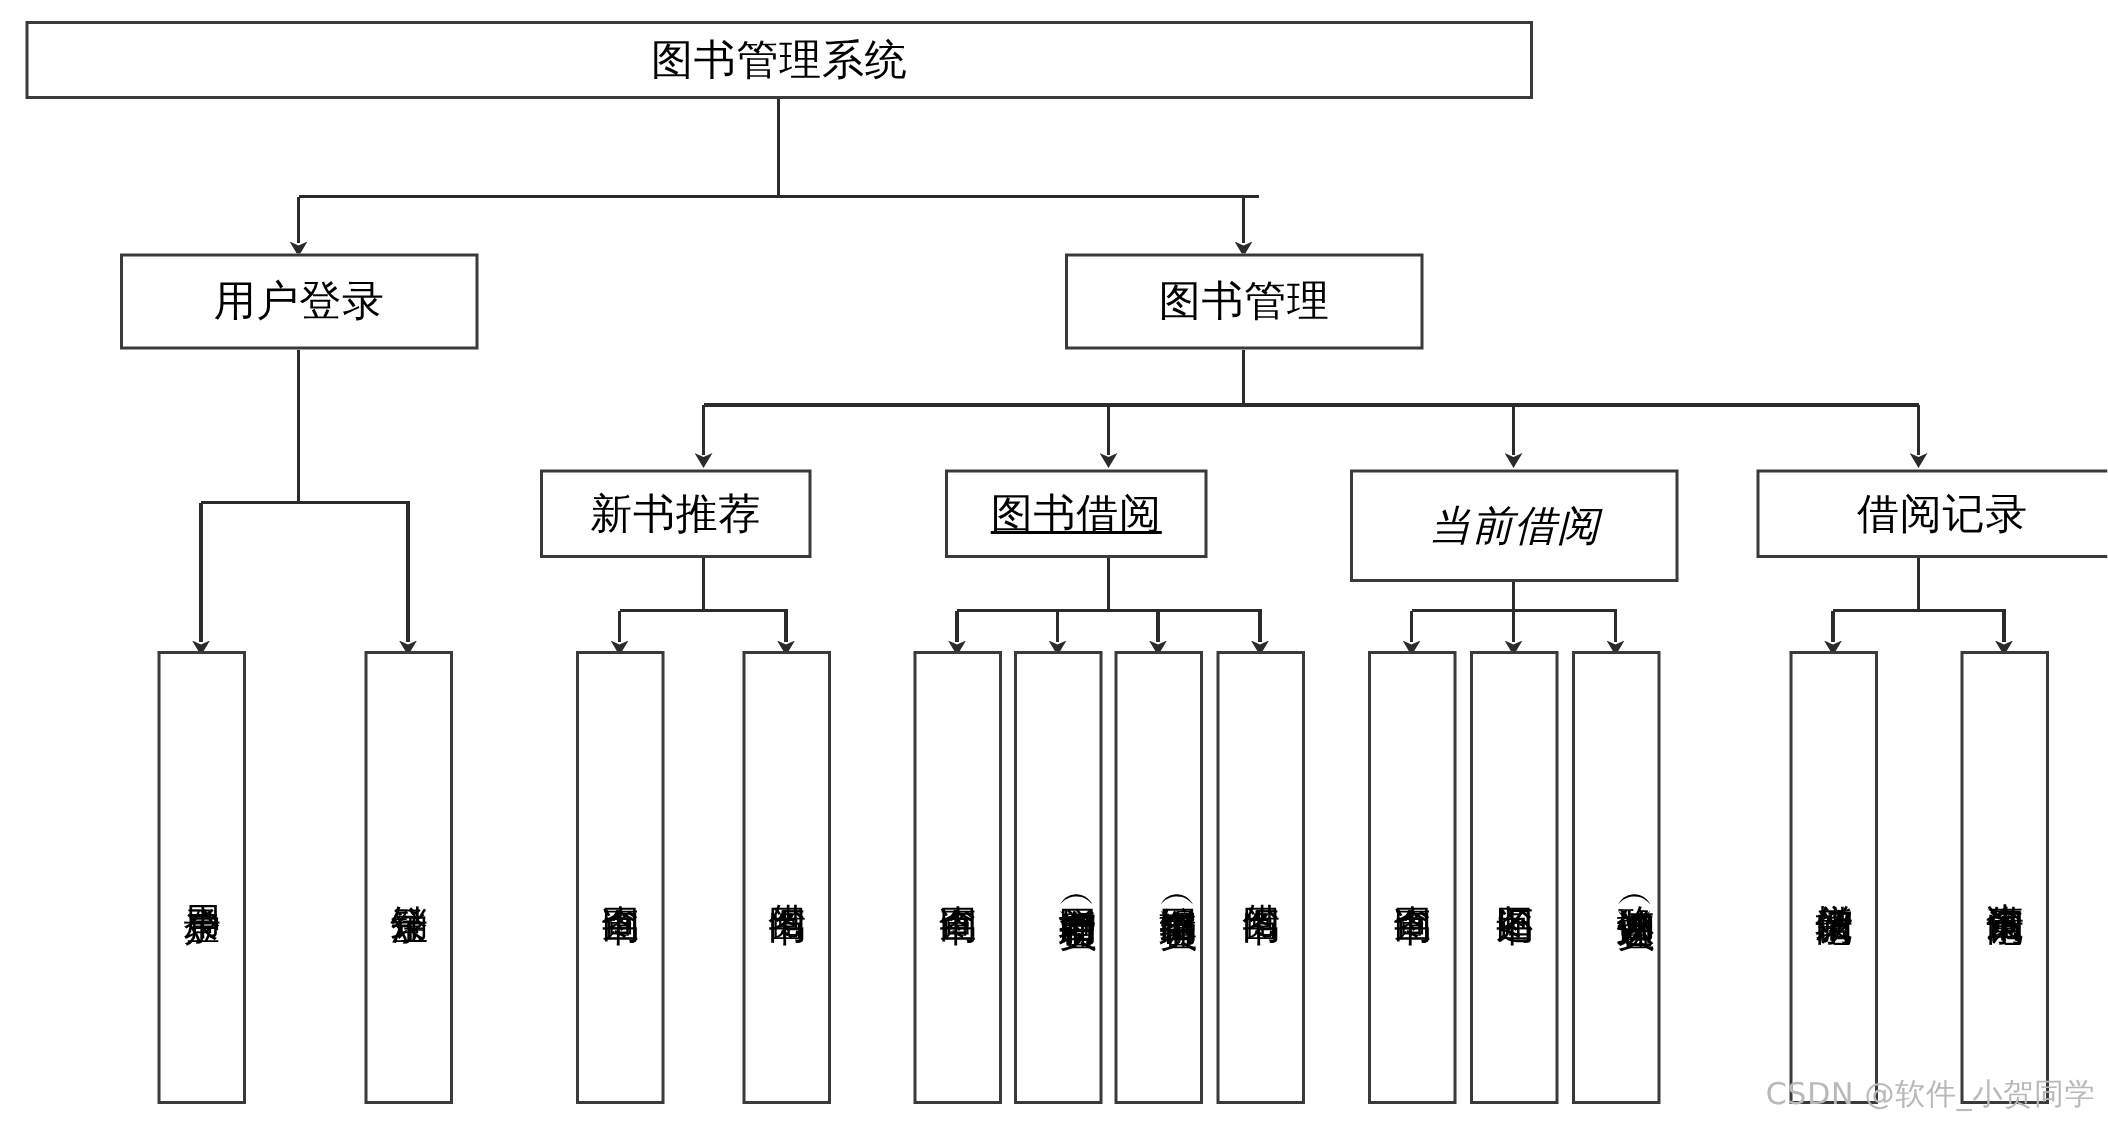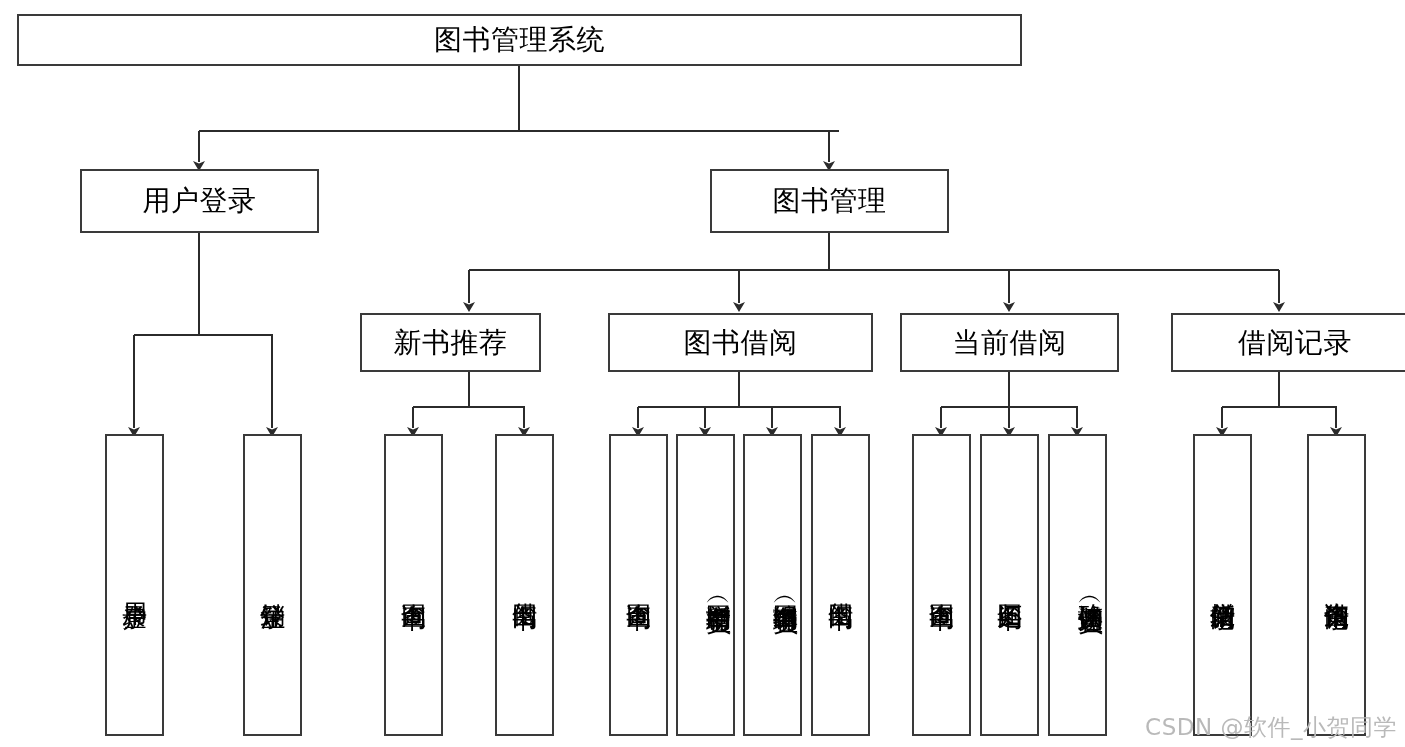--- a/index.html
+++ b/index.html
@@ -54,21 +54,21 @@
     padding-top: 0;
   }
   .node .label {
     display: block;
     white-space: nowrap;
   }
   #watermark {
     position: absolute;
     right: 8px;
     bottom: 4px;
-    font-size: 23px;
+    font-size: 20px;
     color: #b9b9b9;
     letter-spacing: 0.5px;
     white-space: nowrap;
   }
 </style>
 </head>
 <body>
 
 <div id="canvas">
 
@@ -129,24 +129,24 @@
   <div class="node horiz" style="left:80px; top:169px; width:239px; height:64px;">
     <span class="label">用户登录</span>
   </div>
   <div class="node horiz" style="left:710px; top:169px; width:239px; height:64px;">
     <span class="label">图书管理</span>
   </div>
 
   <div class="node horiz" style="left:360px; top:313px; width:181px; height:59px;">
     <span class="label">新书推荐</span>
   </div>
-  <div class="node horiz" style="left:608px; top:313px; width:265px; height:59px;">
+  <div class="node horiz" style="left:630px; top:313px; width:175px; height:59px;text-decoration:underline;">
     <span class="label">图书借阅</span>
   </div>
-  <div class="node horiz" style="left:900px; top:313px; width:219px; height:59px;">
+  <div class="node horiz" style="left:900px; top:313px; width:219px; height:75px;font-style:italic;">
     <span class="label">当前借阅</span>
   </div>
   <div class="node horiz" style="left:1171px; top:313px; width:248px; height:59px;text-align:center;">
     <span class="label">借阅记录</span>
   </div>
 
   <div class="node vert mid" style="left:105px; top:434px; width:59px; height:302px;">
     <span class="label">用户登录</span>
   </div>
   <div class="node vert mid" style="left:243px; top:434px; width:59px; height:302px;">

